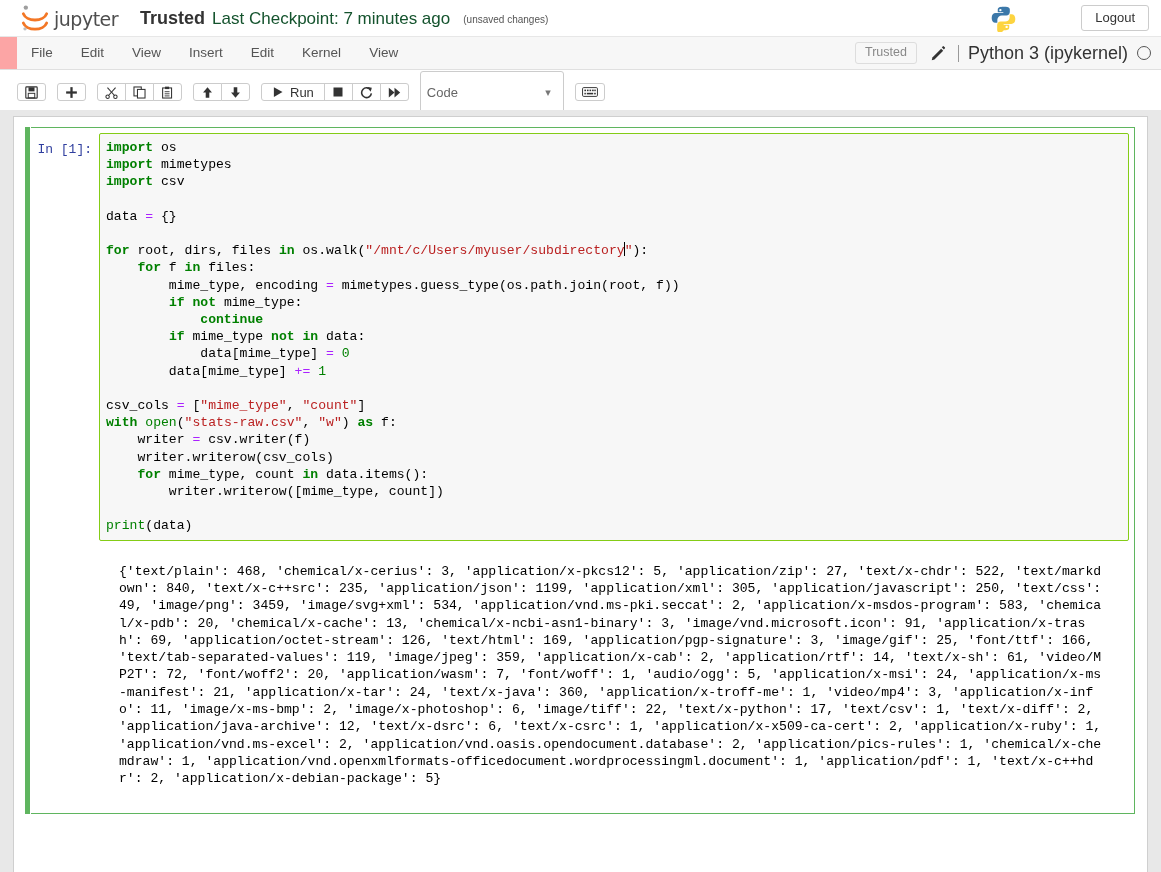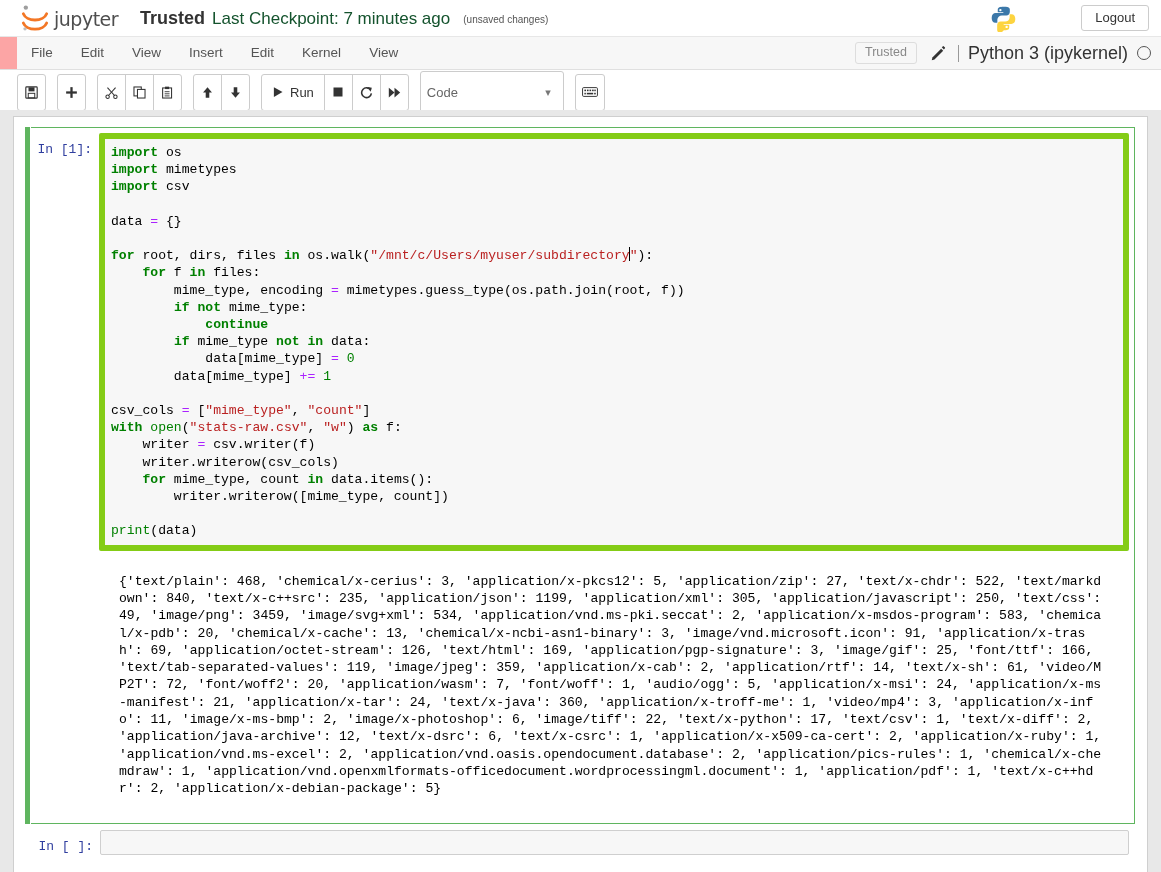--- a/index.html
+++ b/index.html
@@ -175,21 +175,21 @@
     display: flex;
     align-items: center;
     padding-top: 4px;
     box-sizing: border-box;
   }
   .tb-group {
     display: flex;
     margin-right: 11px;
   }
   .tb-btn {
-    height: 37px;
+    height: 18px;
     min-width: 29px;
     background: #ffffff;
     border: 1px solid #cccccc;
     display: flex;
     align-items: center;
     justify-content: center;
     cursor: pointer;
     margin-left: -1px;
     box-sizing: border-box;
     color: #333333;
@@ -283,21 +283,21 @@
     font-family: "Liberation Mono", monospace;
     font-size: 13px;
     color: #303f9f;
     box-sizing: border-box;
     line-height: 1.3;
     user-select: none;
   }
   .input-area {
     flex: 1;
     background: #f7f7f7;
-    border: 6px solid #84cc16;
+    border: 1px solid #84cc16;
     border-radius: 2px;
     padding: 5px 4px 5px 6px;
     box-sizing: border-box;
     min-height: 28px;
     overflow: hidden;
   }
   .code-text {
     font-family: "Liberation Mono", monospace;
     font-size: 13.1px;
     line-height: 17.2px;
@@ -555,20 +555,16 @@
           </div>
           <div class="output-wrap">
             <div class="output-prompt"></div>
             <div class="output-area">
               <pre class="output-text">{'text/plain': 468, 'chemical/x-cerius': 3, 'application/x-pkcs12': 5, 'application/zip': 27, 'text/x-chdr': 522, 'text/markdown': 840, 'text/x-c++src': 235, 'application/json': 1199, 'application/xml': 305, 'application/javascript': 250, 'text/css': 49, 'image/png': 3459, 'image/svg+xml': 534, 'application/vnd.ms-pki.seccat': 2, 'application/x-msdos-program': 583, 'chemical/x-pdb': 20, 'chemical/x-cache': 13, 'chemical/x-ncbi-asn1-binary': 3, 'image/vnd.microsoft.icon': 91, 'application/x-trash': 69, 'application/octet-stream': 126, 'text/html': 169, 'application/pgp-signature': 3, 'image/gif': 25, 'font/ttf': 166, 'text/tab-separated-values': 119, 'image/jpeg': 359, 'application/x-cab': 2, 'application/rtf': 14, 'text/x-sh': 61, 'video/MP2T': 72, 'font/woff2': 20, 'application/wasm': 7, 'font/woff': 1, 'audio/ogg': 5, 'application/x-msi': 24, 'application/x-ms-manifest': 21, 'application/x-tar': 24, 'text/x-java': 360, 'application/x-troff-me': 1, 'video/mp4': 3, 'application/x-info': 11, 'image/x-ms-bmp': 2, 'image/x-photoshop': 6, 'image/tiff': 22, 'text/x-python': 17, 'text/csv': 1, 'text/x-diff': 2, 'application/java-archive': 12, 'text/x-dsrc': 6, 'text/x-csrc': 1, 'application/x-x509-ca-cert': 2, 'application/x-ruby': 1, 'application/vnd.ms-excel': 2, 'application/vnd.oasis.opendocument.database': 2, 'application/pics-rules': 1, 'chemical/x-chemdraw': 1, 'application/vnd.openxmlformats-officedocument.wordprocessingml.document': 1, 'application/pdf': 1, 'text/x-c++hdr': 2, 'application/x-debian-package': 5}</pre>
             </div>
           </div>
         </div>
       </div>
 
-      <div class="cell unselected">
-        <div class="prompt">In [ ]:</div>
-        <div class="empty-input"></div>
-      </div>
 
     </div>
   </div>
 </div>
 
 </body></html>

